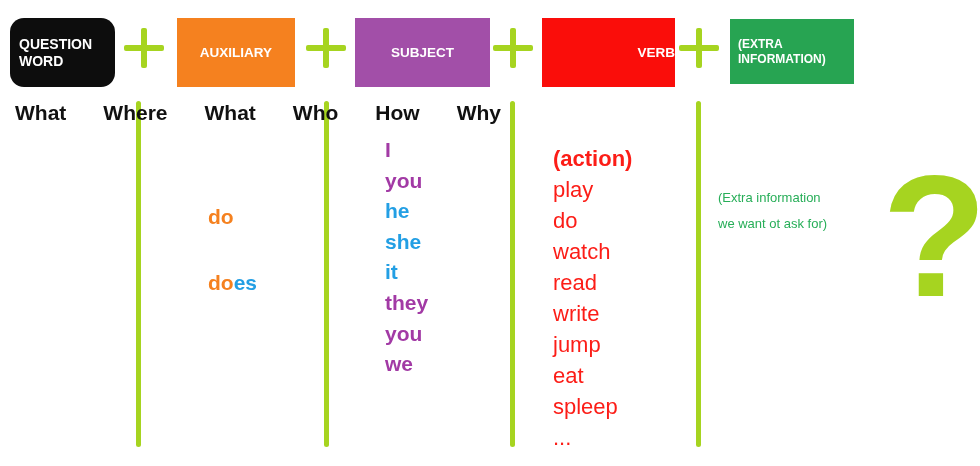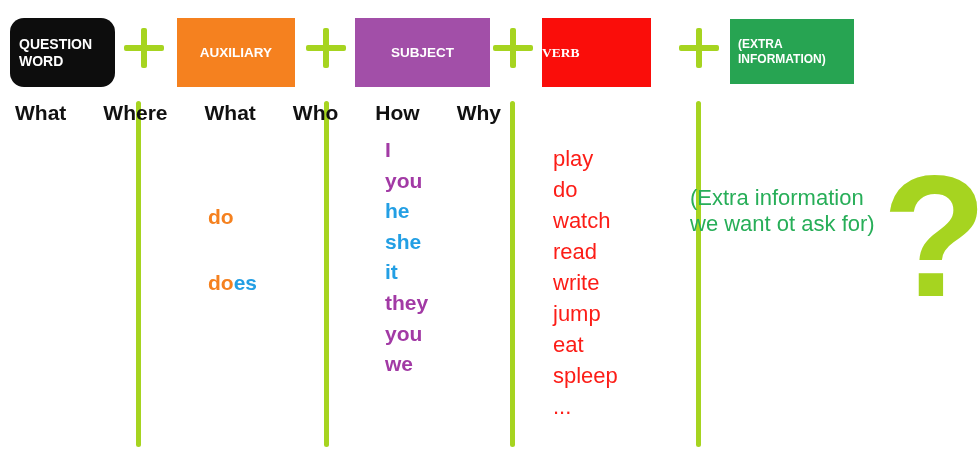--- a/index.html
+++ b/index.html
@@ -20,21 +20,21 @@
     display: flex;
     align-items: center;
     box-sizing: border-box;
     color: var(--box_label);
     font-weight: bold;
     white-space: pre-line;
   }
   .box-qw      { left: 10px;  width: 105px; background: var(--box_black);  padding-left: 9px;  font-size: 14px; line-height: 17px; border-radius: 14px; }
   .box-aux     { left: 177px; width: 118px; background: var(--box_orange); justify-content: center; font-size: 13.5px; }
   .box-subject { left: 355px; width: 135px; background: var(--box_purple); justify-content: center; font-size: 13.5px; }
-  .box-verb    { left: 542px; width: 109px; background: var(--box_red);    justify-content: flex-start; font-size: 13.5px; font-family: Liberation Serif, serif; }
+  .box-verb    { left: 542px; width: 133px; background: var(--box_red);    justify-content: flex-end; font-size: 13.5px; }
   .box-extra   { left: 730px; top: 19px; width: 124px; height: 65px; background: var(--box_green); padding-left: 8px; font-size: 12px; line-height: 15px; }
 
   
   .plus { position: absolute; top: 28px; width: 40px; height: 40px; }
   .plus::before {
     content: ""; position: absolute; left: 0; top: 17px;
     width: 40px; height: 6px; background: var(--lime); border-radius: 2px;
   }
   .plus::after {
     content: ""; position: absolute; left: 17px; top: 0;
@@ -69,22 +69,22 @@
 
   
   .verbs {
     position: absolute; left: 553px; top: 143px;
     font-size: 22px; line-height: 31px; color: var(--text_red);
   }
   .verb-header { font-weight: bold; }
 
   
   .extra-note {
-    position: absolute; left: 690px; top: 185px;
-    font-size: 22px; line-height: 26px; color: var(--text_green);
+    position: absolute; left: 718px; top: 185px;
+    font-size: 13px; line-height: 26px; color: var(--text_green);
   }
   .qmark {
     position: absolute; left: 882px; top: 150px;
     font-size: 172px; line-height: 1; font-weight: bold; color: var(--lime);
   }
 
   
   .c-orange  { color: var(--text_orange); }
   .c-blue    { color: var(--text_blue); }
   .c-tpurple { color: var(--text_purple); }
@@ -140,20 +140,21 @@
     <div class="c-tpurple">you</div>
     <div class="c-blue">he</div>
     <div class="c-blue">she</div>
     <div class="c-blue">it</div>
     <div class="c-tpurple">they</div>
     <div class="c-tpurple">you</div>
     <div class="c-tpurple">we</div>
   </div>
 
   <div class="verbs">
+    <div class="verb-header">(action)</div>
     <div>play</div>
     <div>do</div>
     <div>watch</div>
     <div>read</div>
     <div>write</div>
     <div>jump</div>
     <div>eat</div>
     <div>spleep</div>
     <div>...</div>
   </div>

